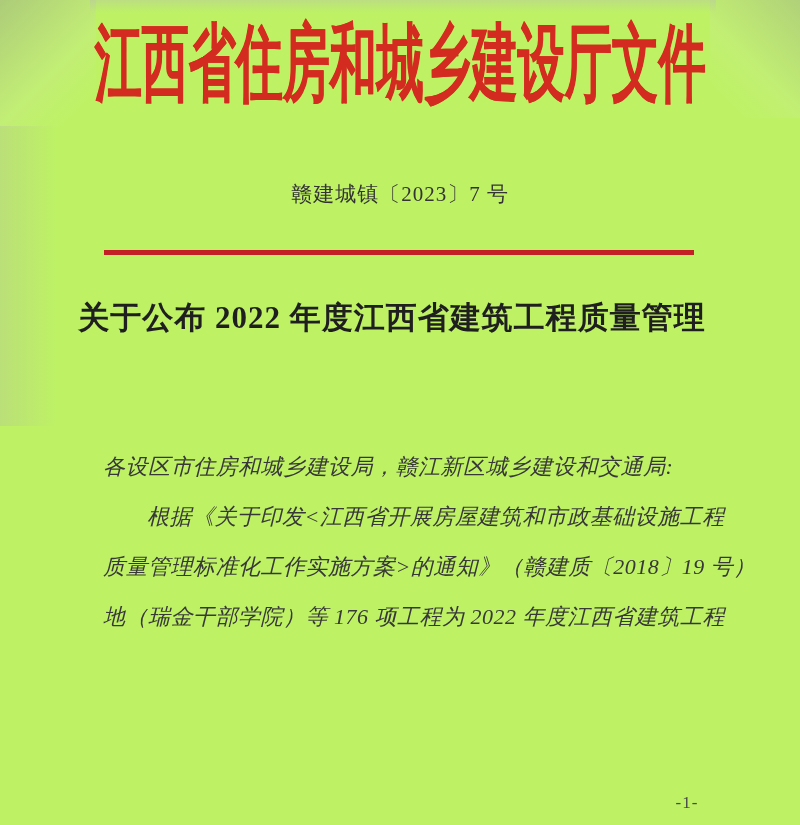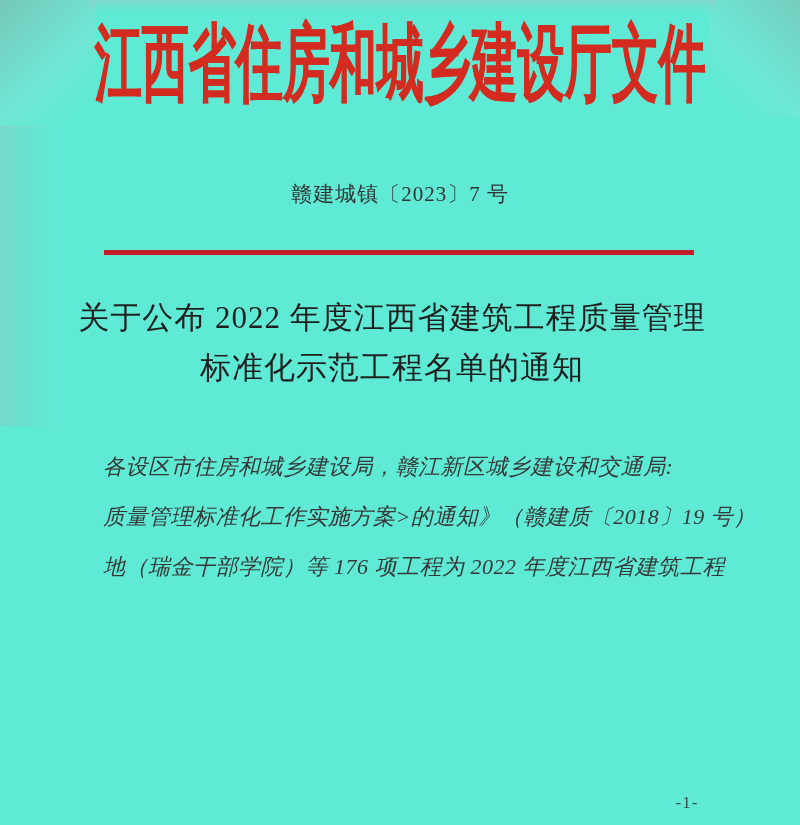--- a/index.html
+++ b/index.html
@@ -11,21 +11,21 @@
   body {
     font-family: "Liberation Serif", "DejaVu Serif", serif;
     width: 800px;
     height: 825px;
     position: relative;
     overflow: hidden;
   }
   .page {
     position: absolute;
     inset: 0;
-    background: #5eead4;
+    background: #bef264;
   }
   
   .scan-corner-tl {
     position: absolute; top: 0; left: 0; width: 96px; height: 128px;
     background: linear-gradient(135deg, rgba(150,150,150,0.42), rgba(215,215,215,0.15) 55%, rgba(255,255,255,0) 85%);
     pointer-events: none;
   }
   .scan-corner-tr {
     position: absolute; top: 0; right: 0; width: 90px; height: 118px;
     background: linear-gradient(225deg, rgba(155,155,155,0.38), rgba(220,220,220,0.12) 55%, rgba(255,255,255,0) 85%);
@@ -68,21 +68,21 @@
     position: absolute;
     top: 250px; left: 104px;
     width: 590px; height: 5px;
     background: var(--separator-red);
   }
   .title {
     position: absolute;
     top: 293px; left: 0; right: 16px;
     text-align: center;
     font-size: 31px;
-    font-weight: 400;
+    font-weight: 700;
     color: #1f1f1f;
     line-height: 50px;
     letter-spacing: 1px;
   }
   .body-block {
     position: absolute;
     top: 442px; left: 103px;
     width: 622px;
     font-size: 22px;
     color: #383838;
@@ -115,24 +115,24 @@
   <div class="header">
     <span class="header-text">江西省住房和城乡建设厅文件</span>
   </div>
 
   <div class="doc-number">赣建城镇〔2023〕7 号</div>
 
   <div class="red-line"></div>
 
   <div class="title">
     <div>关于公布 2022 年度江西省建筑工程质量管理</div>
-    <div>标准化示范工程名单的通知</div>
   </div>
 
   <div class="body-block">
     <div class="body-line">各设区市住房和城乡建设局，赣江新区城乡建设和交通局:</div>
+    <div class="body-line indent">根据《关于印发&lt;江西省开展房屋建筑和市政基础设施工程</div>
     <div class="body-line">质量管理标准化工作实施方案&gt;的通知》（赣建质〔2018〕19 号）</div>
     <div class="body-line">地（瑞金干部学院）等 176 项工程为 2022 年度江西省建筑工程</div>
   </div>
 
   <div class="page-number">-1-</div>
 
 </div>
 
 </body></html>

